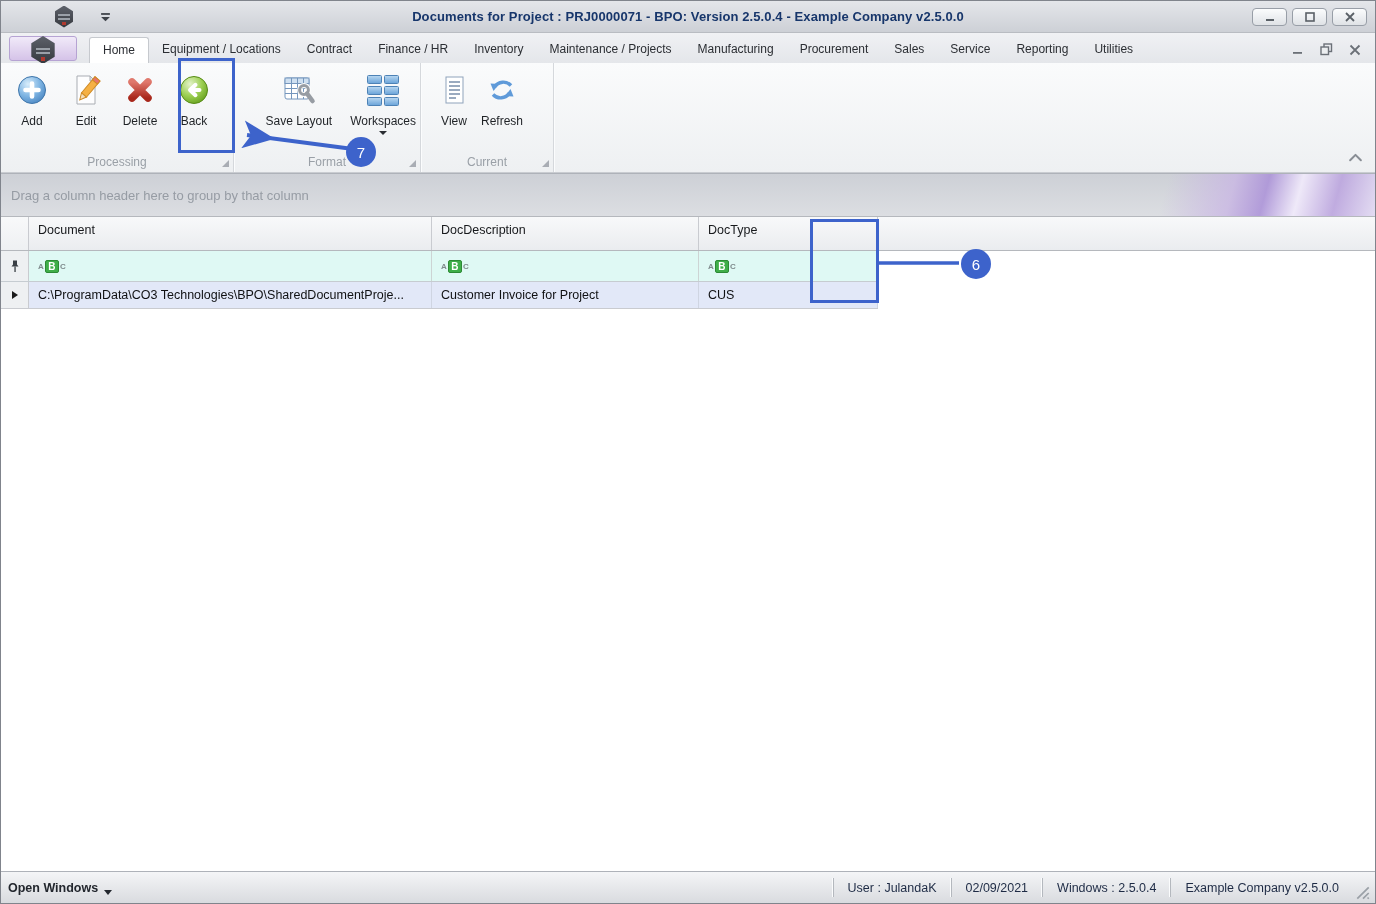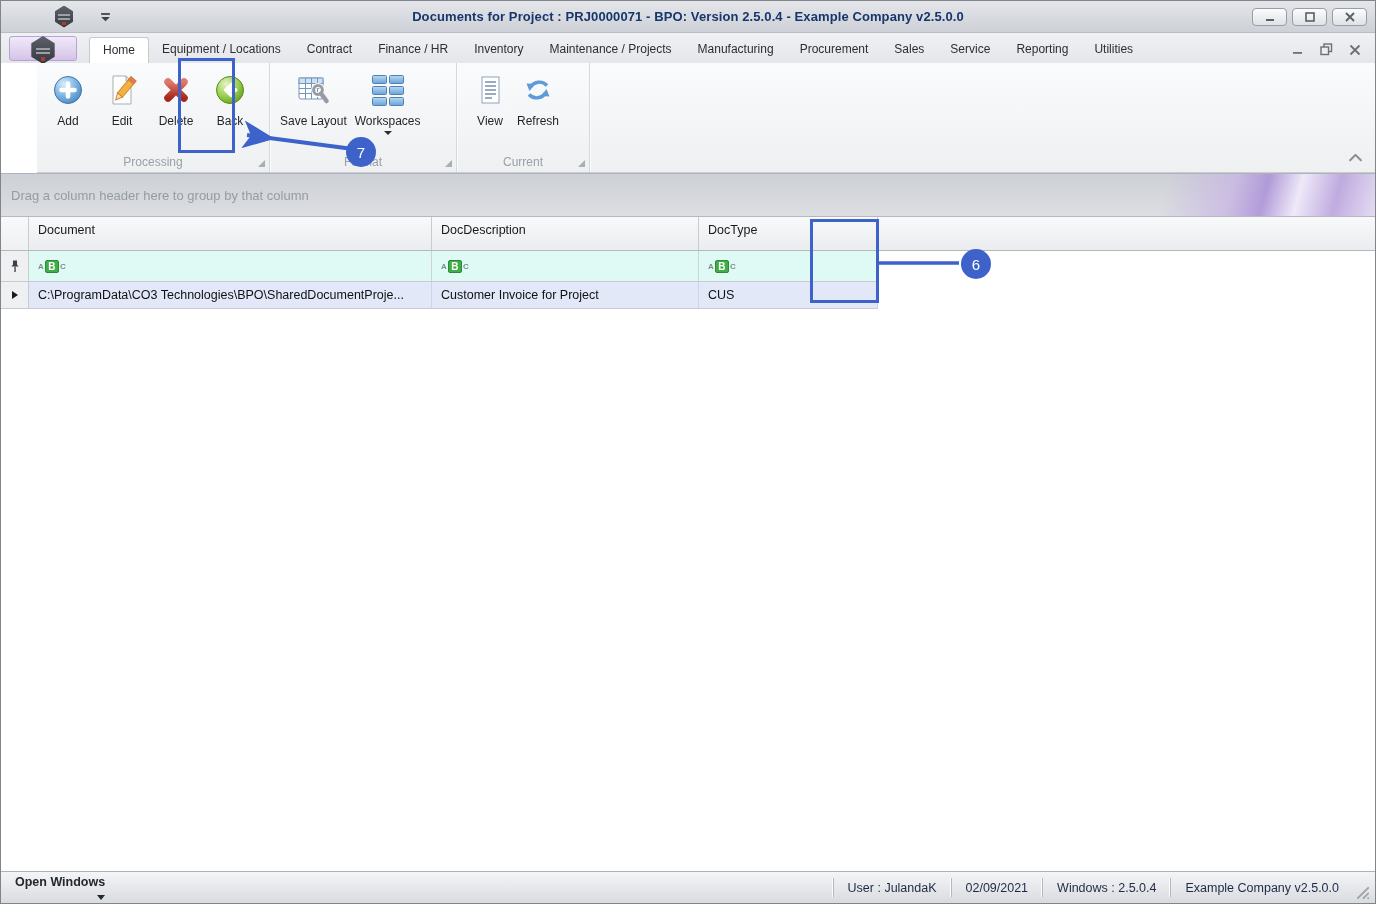--- a/index.html
+++ b/index.html
@@ -31,21 +31,21 @@
     clip-path:polygon(50% 0,95% 26%,95% 74%,50% 100%,5% 74%,5% 26%);
     background:linear-gradient(#5d616a,#35383e); }
   .tabs { display:flex; margin-left:88px; height:26px; align-items:stretch; }
   .tab { padding:5px 13px 0 13px; font-size:12px; color:#2b2e33; white-space:nowrap; position:relative; }
   .tab.selected { background:#fff; border:1px solid #c6c9ce; border-bottom:none; border-radius:3px 3px 0 0; }
   .tab.selected::after { content:""; position:absolute; left:0; right:0; bottom:-4px; height:4px; background:#3f6fc9; }
   .mdi-btns { position:absolute; right:14px; top:9px; display:flex; gap:16px; align-items:center; }
 
   
   #ribbon { position:absolute; top:62px; left:0; right:0; height:110px;
-    background:linear-gradient(#fafbfc,#eef0f2); border-bottom:1px solid #c9ccd1; display:flex;margin-left:36px; }
+    background:linear-gradient(#fafbfc,#eef0f2); border-bottom:1px solid #c9ccd1; display:flex; }
   .rgroup { position:relative; height:100%; border-right:1px solid #d5d8dc; box-shadow:1px 0 0 #fbfcfd;
     display:flex; align-items:flex-start; padding-top:6px; }
   .rgroup-caption { position:absolute; left:0; right:0; bottom:3px; text-align:center;
     font-size:12px; color:#9aa0a7; }
   .launcher { position:absolute; right:4px; bottom:5px; width:0; height:0;
     border-bottom:7px solid #a9adb4; border-left:7px solid transparent; }
   .bigbtn { display:flex; flex-direction:column; align-items:center; justify-content:flex-start;
     padding:4px 4px 0 4px; min-width:46px; border-radius:3px; }
   .bigbtn .icon { width:34px; height:34px; display:flex; align-items:center; justify-content:center; }
   .bigbtn .lbl { margin-top:7px; font-size:12px; color:#1f2226; white-space:nowrap; }
@@ -78,21 +78,21 @@
   .abc .bg { font-size:10px; font-weight:bold; color:#fff; background:#3fae49; border:1px solid #2c8a35; border-radius:2px; padding:0 2.5px; line-height:11px; }
   .data-row { display:flex; height:27px; width:877px; background:#e2e8f8; border-bottom:1px solid #c9cbd0; }
   .data-cell { border-right:1px solid #cfd5e2; padding:6px 0 0 9px; font-size:12.5px; color:#101113; white-space:nowrap; overflow:hidden; }
   .data-row .ind-col { background:#eef0f2; }
   .row-arrow { width:0; height:0; border-left:6px solid #1a1a1a; border-top:4px solid transparent; border-bottom:4px solid transparent; }
 
   
   #statusbar { position:absolute; left:0; right:0; bottom:0; height:32px;
     background:linear-gradient(#f4f5f7,#d9dbdf); border-top:1px solid #aeb2b9;
     display:flex; align-items:center; font-size:12.5px; color:#1e2b45; }
-  .sb-left { margin-left:14px; display:flex; align-items:flex-end; gap:6px; font-weight:bold; color:#23272e;flex-direction:column; }
+  .sb-left { margin-left:7px; display:flex; align-items:flex-end; gap:6px; font-weight:bold; color:#23272e; }
   .sb-caret { width:0; height:0; border-top:5px solid #23272e; border-left:4px solid transparent; border-right:4px solid transparent; }
   .sb-right { margin-left:auto; display:flex; align-items:center; height:100%; }
   .sb-seg { padding:0 14px; display:flex; align-items:center; height:60%; border-left:1px solid #b4b8be; box-shadow:-1px 0 0 #fbfcfd; }
   .sb-grip { width:16px; height:16px; margin:10px 4px 0 2px; }
 
   
   .ann-box { position:absolute; border:3px solid #3d63cb; z-index:50; }
   .ann-circle { position:absolute; width:30px; height:30px; border-radius:50%; background:#3d63cb;
     color:#fff; font-size:15px; display:flex; align-items:center; justify-content:center; z-index:51; }
   #ann-svg { position:absolute; inset:0; width:1376px; height:904px; pointer-events:none; z-index:49; }
@@ -227,21 +227,21 @@
             <circle cx="16" cy="16" r="13.5" fill="url(#gBack)" stroke="#578c16"></circle>
             <path d="M21.5 16 H13.5 M17.5 10.8 L12 16 L17.5 21.2" fill="none" stroke="#fff" stroke-width="4" stroke-linecap="round" stroke-linejoin="round"></path>
           </svg>
         </span>
         <span class="lbl">Back</span>
       </div>
       <div class="rgroup-caption">Processing</div>
       <div class="launcher"></div>
     </div>
 
-    <div class="rgroup" style="width:187px; padding-left:6px; gap:0; justify-content:flex-start;">
+    <div class="rgroup" style="width:187px; padding-left:6px; gap:10px; justify-content:flex-end;">
       <div class="bigbtn">
         <span class="icon">
           <svg width="34" height="32" viewBox="0 0 34 32">
             <rect x="3" y="4" width="24" height="21" rx="2" fill="#fff" stroke="#7596bd"></rect>
             <rect x="3" y="4" width="24" height="5.5" fill="#cfe0f1" stroke="#7596bd"></rect>
             <path d="M9.5 4 V25 M15.5 4 V25 M21.5 4 V25 M3 14.5 H27 M3 19.5 H27" stroke="#7596bd" stroke-width="1"></path>
             <circle cx="22" cy="16" r="4.4" fill="none" stroke="#fdfdfd" stroke-width="5"></circle>
             <circle cx="22" cy="16" r="4.4" fill="none" stroke="#979ca3" stroke-width="3"></circle>
             <path d="M25 19.5 L30.5 27" stroke="#979ca3" stroke-width="4.6" stroke-linecap="round"></path>
           </svg>

